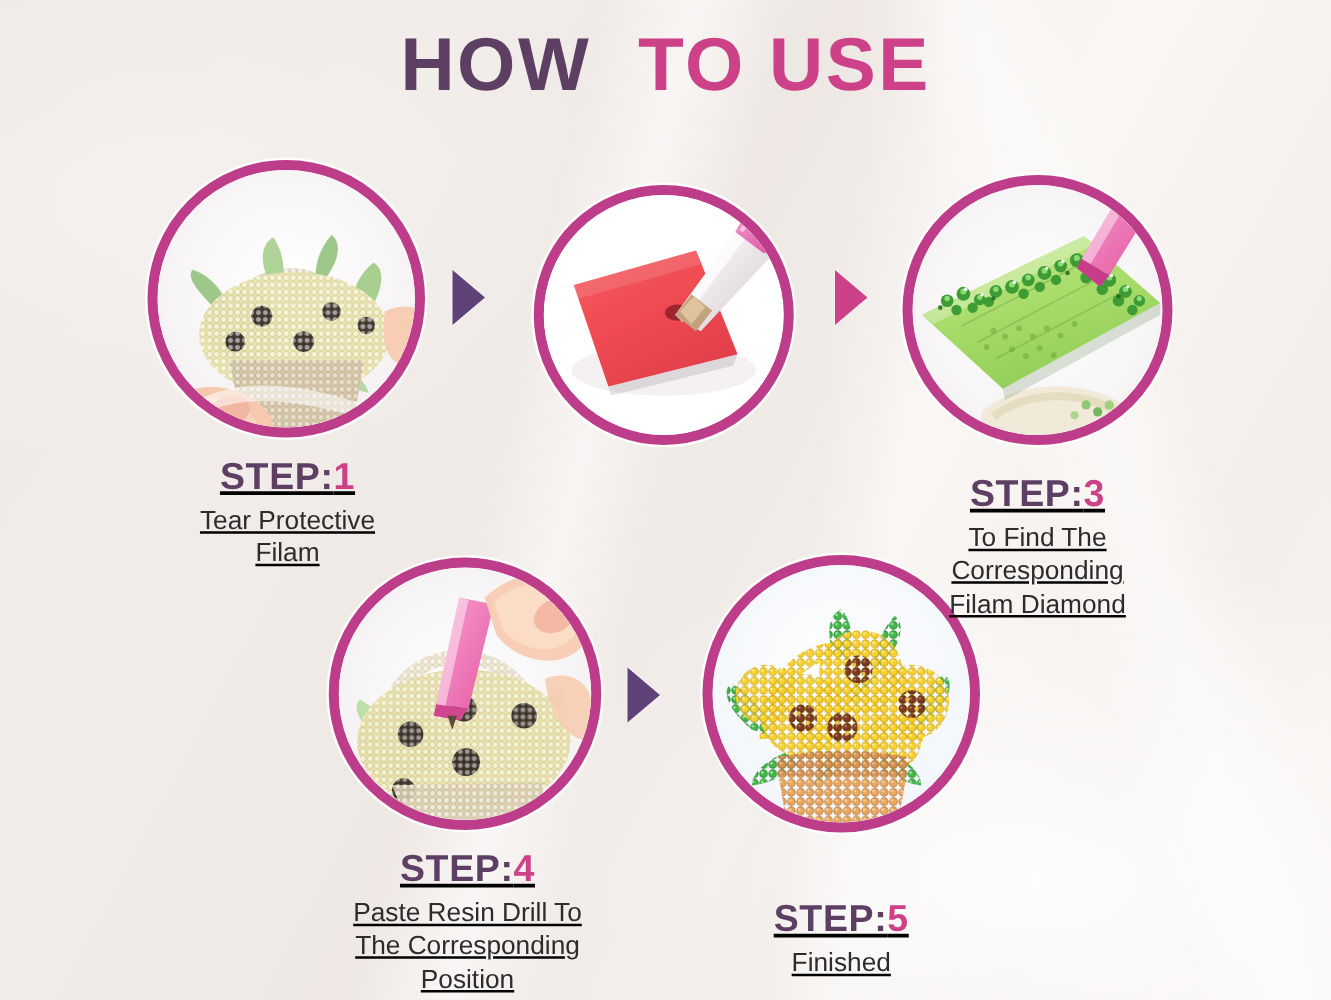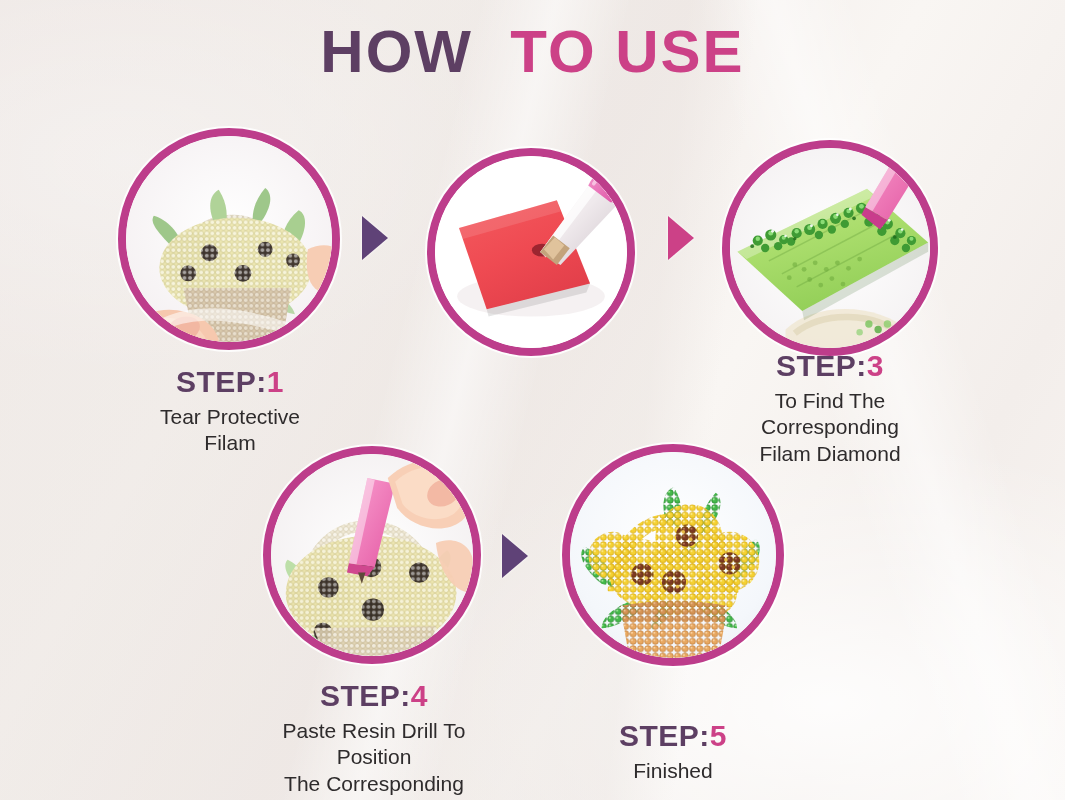--- a/index.html
+++ b/index.html
@@ -79,20 +79,21 @@
     height: 0;
     border-top: 22px solid transparent;
     border-bottom: 22px solid transparent;
     filter: drop-shadow(0 0 1.4px rgba(255,255,255,0.95));
   }
 
   
   .caption {
     position: absolute;
     text-align: center;
+    text-decoration: underline;
   }
   .step-head {
     font-size: 30px;
     font-weight: 800;
     letter-spacing: 0.5px;
     line-height: 1.05;
     color: #5d3f63;
     white-space: nowrap;
   }
   .step-head .num { color: #cc4187; }
@@ -499,39 +500,39 @@
     <div class="step-head">
       <span>STEP:</span><span class="num">1</span>
     </div>
     <div class="step-desc">
       <div>Tear Protective</div>
       <div>Filam</div>
     </div>
   </div>
 
 
-  <div class="caption" style="left:705px; top:350px; width:250px;">
+  <div class="caption" style="left:705px; top:380px; width:250px;">
     <div class="step-head">
       <span>STEP:</span><span class="num">3</span>
     </div>
     <div class="step-desc">
       <div>To Find The</div>
       <div>Corresponding</div>
       <div>Filam Diamond</div>
     </div>
   </div>
 
   <div class="caption" style="left:243px; top:680px; width:262px;">
     <div class="step-head">
       <span>STEP:</span><span class="num">4</span>
     </div>
     <div class="step-desc">
       <div>Paste Resin Drill To</div>
+      <div>The Corresponding</div>
       <div>Position</div>
-      <div>The Corresponding</div>
     </div>
   </div>
 
   <div class="caption" style="left:553px; top:720px; width:240px;">
     <div class="step-head">
       <span>STEP:</span><span class="num">5</span>
     </div>
     <div class="step-desc">
       <div>Finished</div>
     </div>

